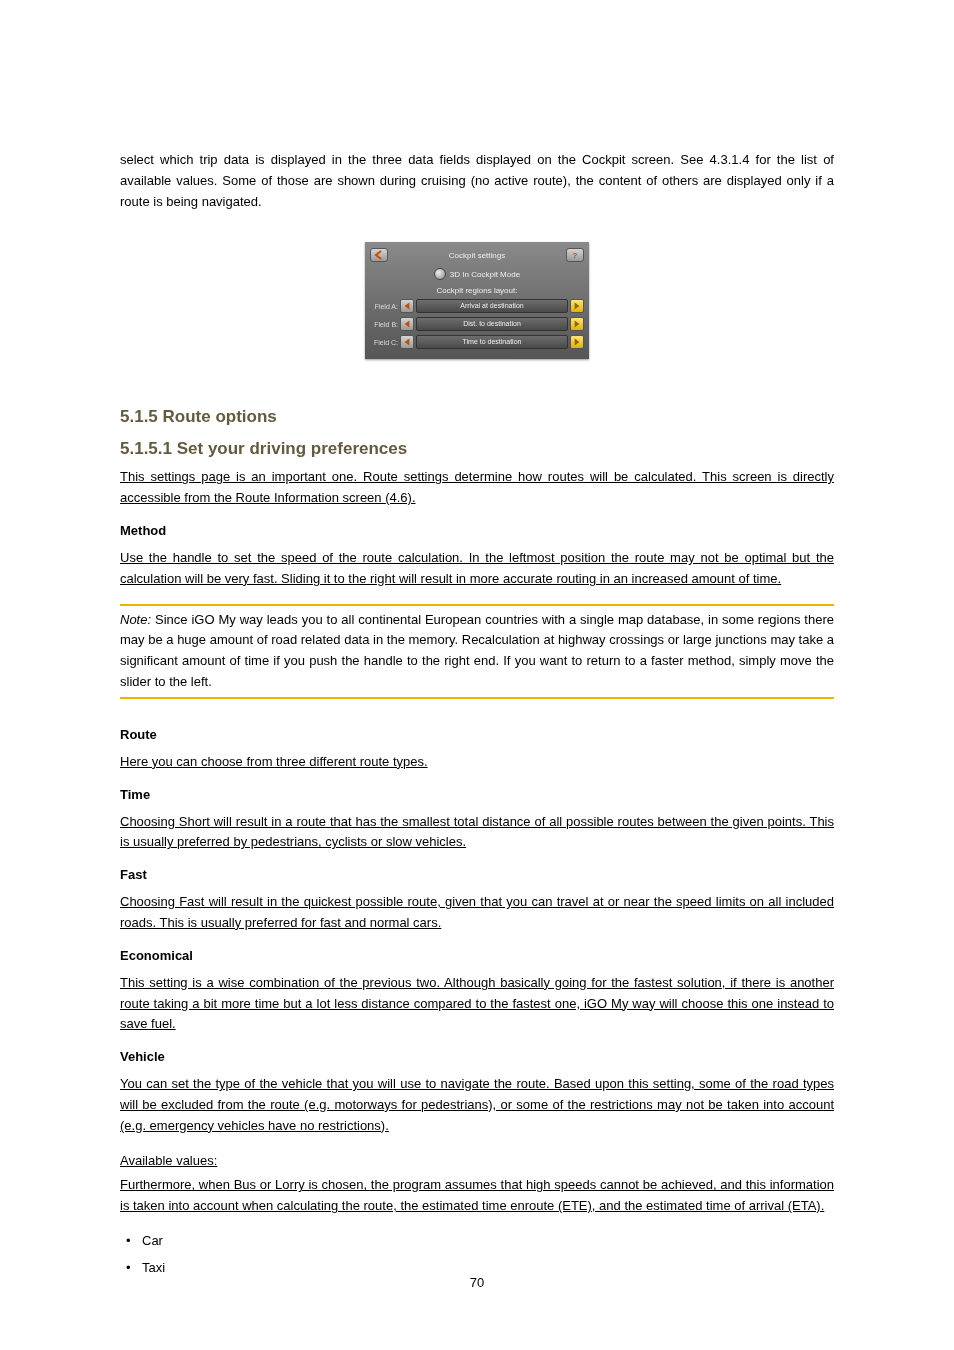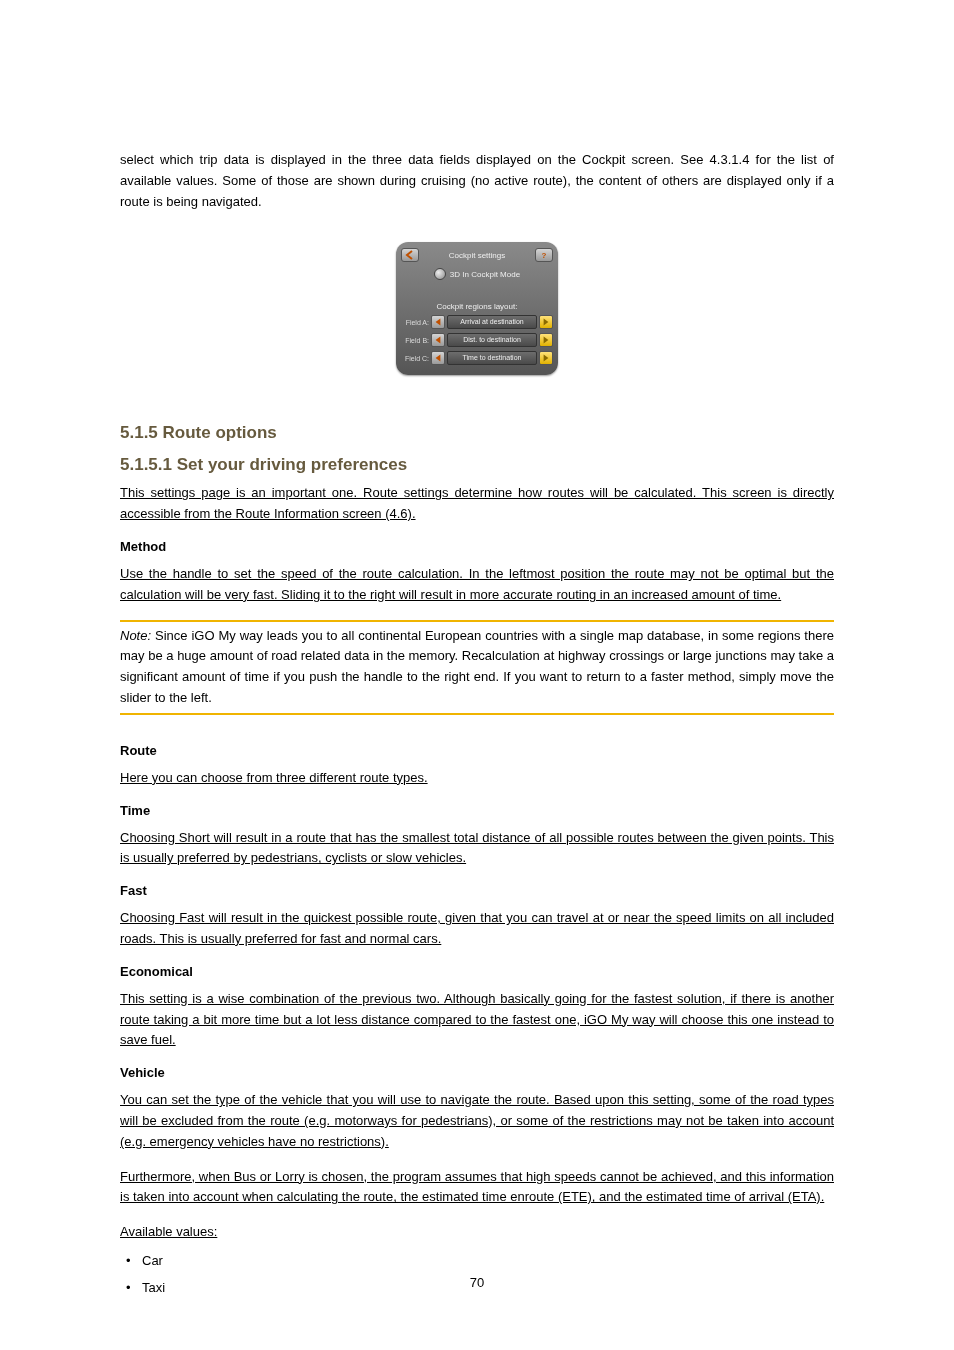--- a/index.html
+++ b/index.html
@@ -16,24 +16,24 @@
   }
   .intro-text {
     font-size: 13px;
     line-height: 1.6;
     margin-bottom: 30px;
     text-align: justify;
   }
 
   
   .screenshot {
-    width: 162px;
+    width: 224px;
     margin: 0 auto 30px auto;
     background: linear-gradient(#8a8a8a, #555);
-    border-radius: 12px;
+    border-radius: 0;
     padding: 4px 5px 6px 5px;
     box-shadow: 0 1px 2px rgba(0,0,0,0.4);
   }
   .ss-header {
     display: flex;
     align-items: center;
     justify-content: space-between;
     height: 18px;
     margin-bottom: 4px;
   }
@@ -52,21 +52,21 @@
     flex: 1;
     text-align: center;
     font-size: 8px;
     color: #eee;
   }
   .ss-toggle-row {
     display: flex;
     align-items: center;
     justify-content: center;
     gap: 4px;
-    margin: 4px 0 22px;
+    margin: 4px 0 6px;
   }
   .ss-toggle {
     width: 12px; height: 12px; border-radius: 50%;
     background: radial-gradient(circle at 35% 35%, #eee, #888);
     border: 1px solid #444;
   }
   .ss-toggle-label { font-size: 8px; color: #eee; }
   .ss-layout-label {
     font-size: 8px; color: #eee; text-align: center; margin: 4px 0 4px;
   }
@@ -238,22 +238,22 @@
   <p class="bodytext">Choosing Short will result in a route that has the smallest total distance of all possible routes between the given points. This is usually preferred by pedestrians, cyclists or slow vehicles.</p>
 
   <div class="sublabel">Fast</div>
   <p class="bodytext">Choosing Fast will result in the quickest possible route, given that you can travel at or near the speed limits on all included roads. This is usually preferred for fast and normal cars.</p>
 
   <div class="sublabel">Economical</div>
   <p class="bodytext">This setting is a wise combination of the previous two. Although basically going for the fastest solution, if there is another route taking a bit more time but a lot less distance compared to the fastest one, iGO My way will choose this one instead to save fuel.</p>
 
   <div class="sublabel">Vehicle</div>
   <p class="bodytext">You can set the type of the vehicle that you will use to navigate the route. Based upon this setting, some of the road types will be excluded from the route (e.g. motorways for pedestrians), or some of the restrictions may not be taken into account (e.g. emergency vehicles have no restrictions).</p>
+  <p class="bodytext" style="margin-bottom:4px">Available values:</p>
   <p class="bodytext">Furthermore, when Bus or Lorry is chosen, the program assumes that high speeds cannot be achieved, and this information is taken into account when calculating the route, the estimated time enroute (ETE), and the estimated time of arrival (ETA).</p>
-  <p class="bodytext" style="margin-bottom:4px">Available values:</p>
   <ul class="bullet-list">
     <li>Car</li>
     <li>Taxi</li>
   </ul>
 
 </div>
 
 <div class="foot-pagenum">70</div>
 
 </body></html>

